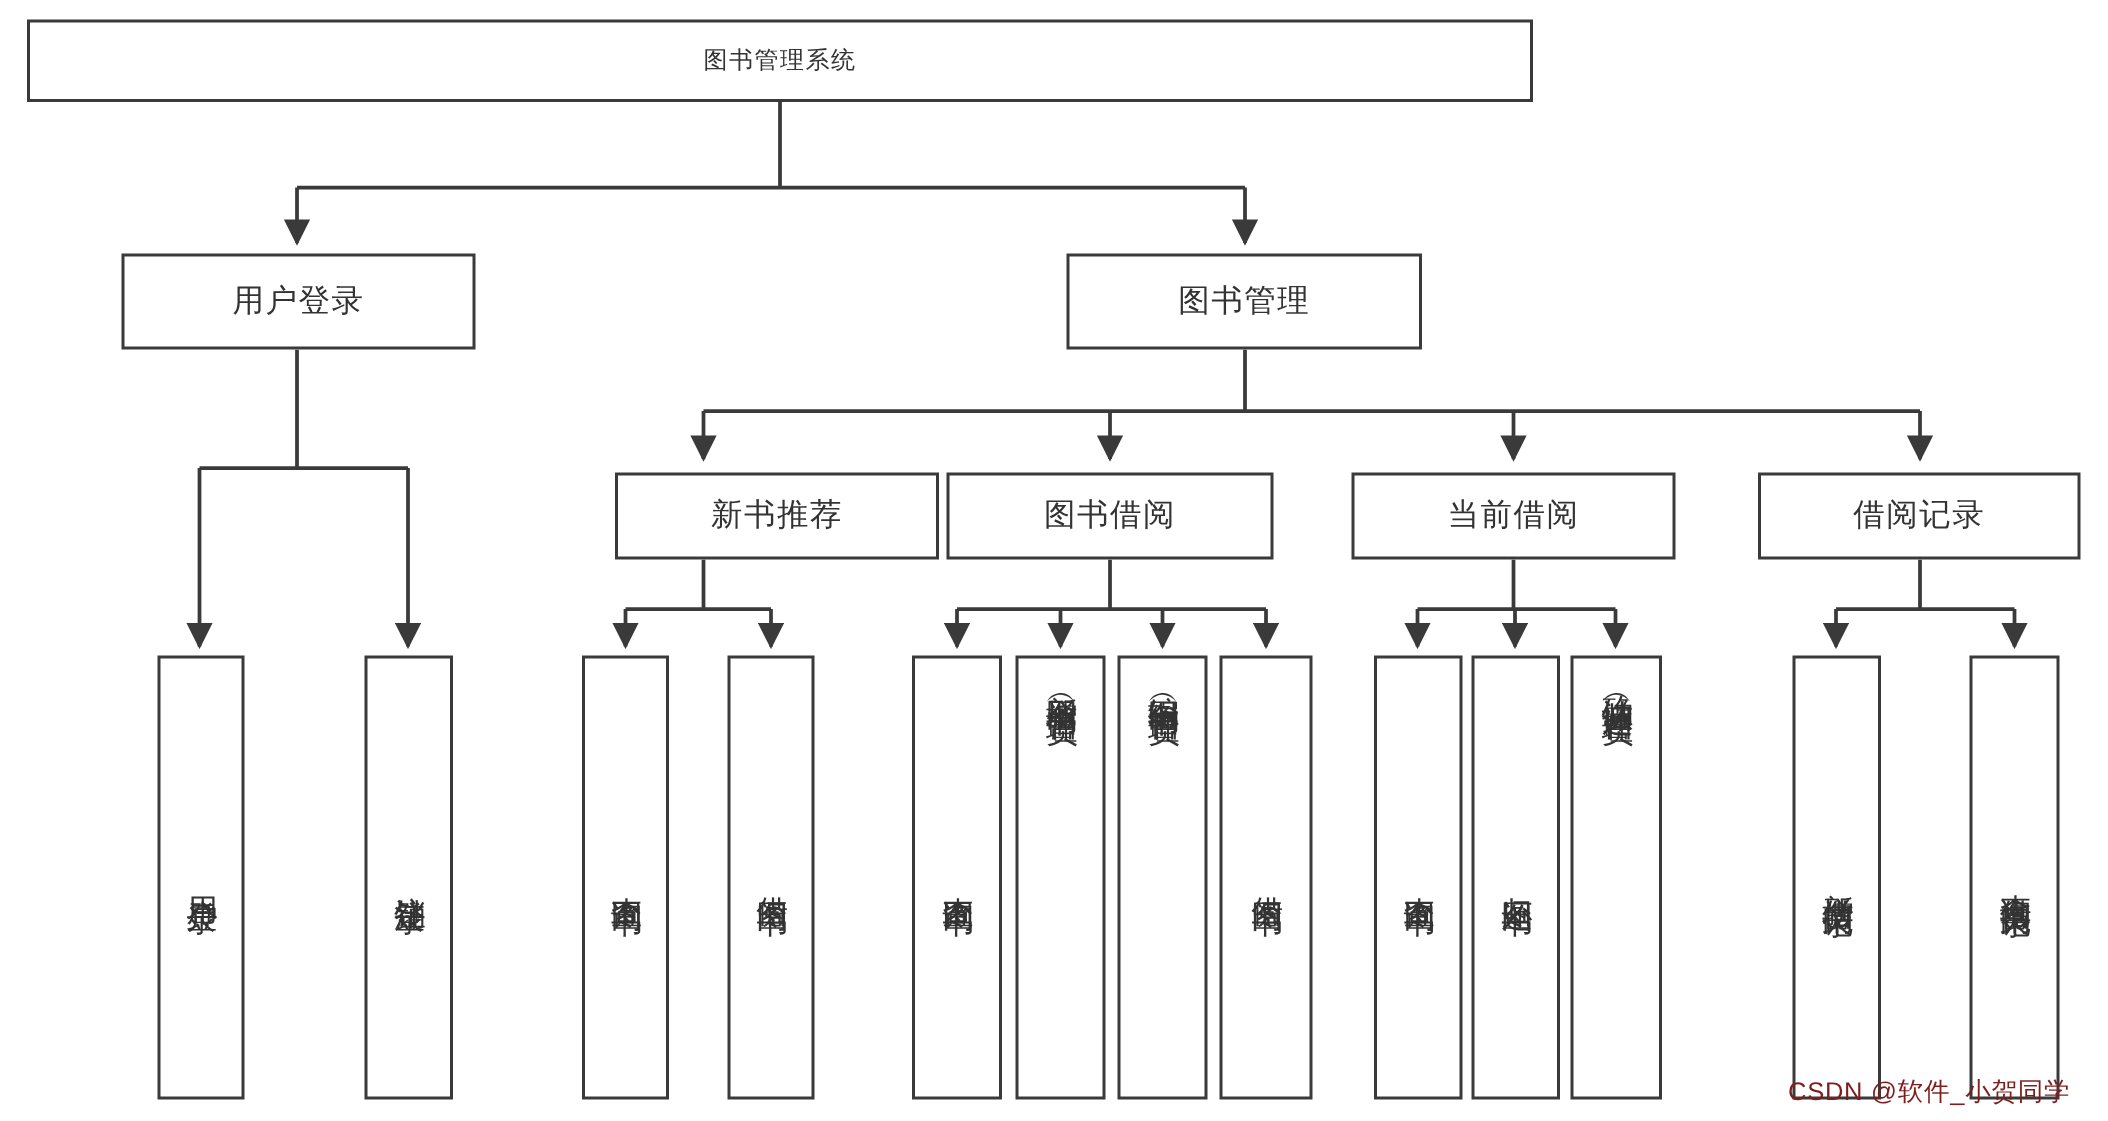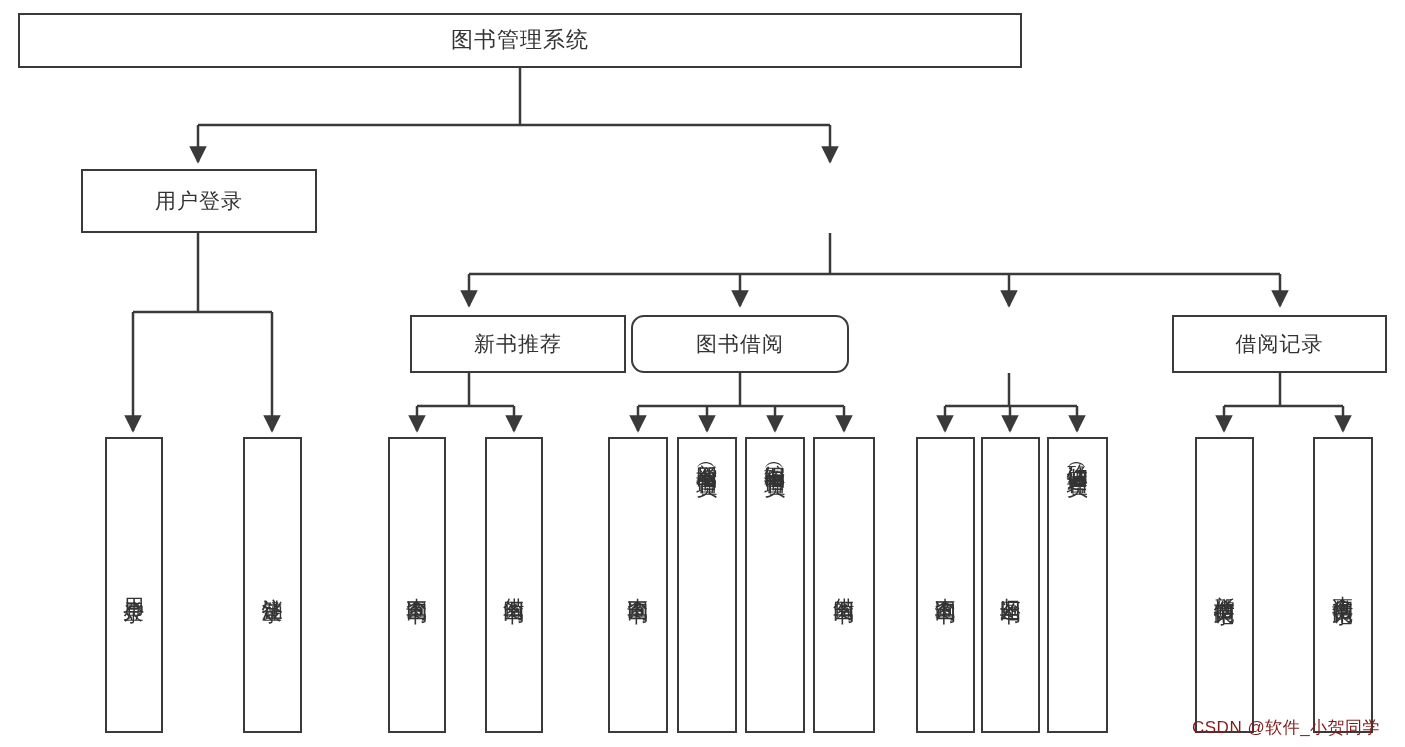--- a/index.html
+++ b/index.html
@@ -36,21 +36,21 @@
     color: #333333;
     z-index: 2;
   }
   .node-h .node-label {
     font-size: 21px;
     line-height: 1.2;
     letter-spacing: 1px;
     white-space: nowrap;
   }
   .node-root .node-label {
-    font-size: 22px;
+    font-size: 16px;
   }
   .node-v {
     align-items: flex-start;
     justify-content: center;
     padding-top: 8px;
   }
   .node-v .node-label {
     writing-mode: vertical-rl;
     text-orientation: upright;
     font-size: 21px;
@@ -127,26 +127,32 @@
     </g>
   </svg>
 
   <div class="node node-h node-root" style="left:18px; top:13px; width:1004px; height:55px;">
     <span class="node-label">图书管理系统</span>
   </div>
 
   <div class="node node-h" style="left:81px; top:169px; width:236px; height:64px;">
     <span class="node-label">用户登录</span>
   </div>
+  <div class="node node-h" style="left:711px; top:169px; width:237px; height:64px;">
+    <span class="node-label">图书管理</span>
+  </div>
 
   <div class="node node-h" style="left:362px; top:315px; width:216px; height:58px;margin-left:48px;">
     <span class="node-label">新书推荐</span>
   </div>
-  <div class="node node-h" style="left:631px; top:315px; width:218px; height:58px;border-radius:13px;">
+  <div class="node node-h" style="left:631px; top:315px; width:218px; height:58px;">
     <span class="node-label">图书借阅</span>
+  </div>
+  <div class="node node-h" style="left:901px; top:315px; width:216px; height:58px;">
+    <span class="node-label">当前借阅</span>
   </div>
   <div class="node node-h" style="left:1172px; top:315px; width:215px; height:58px;">
     <span class="node-label">借阅记录</span>
   </div>
 
   <div class="node node-v center-text" style="left:105px; top:437px; width:58px; height:296px;">
     <span class="node-label">用户登录</span>
   </div>
   <div class="node node-v center-text" style="left:243px; top:437px; width:59px; height:296px;">
     <span class="node-label">注销登录</span>

